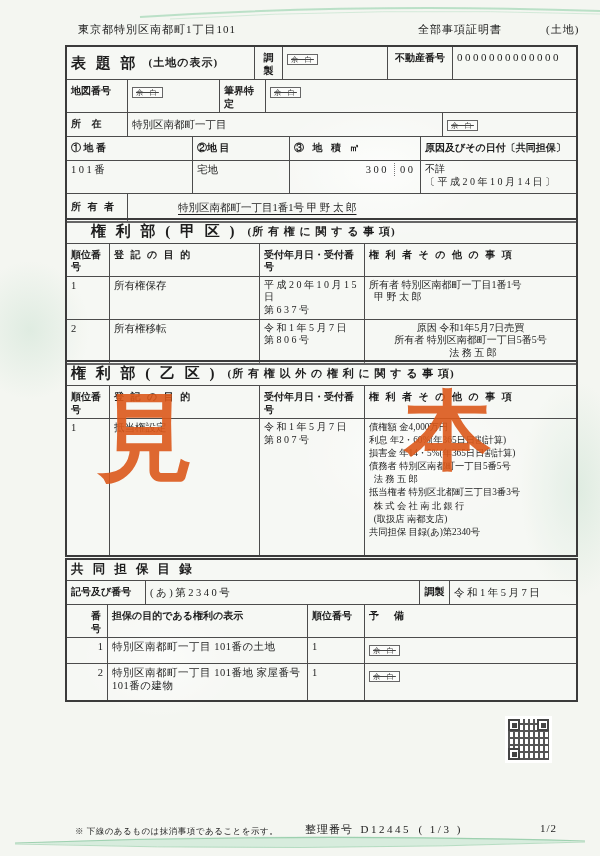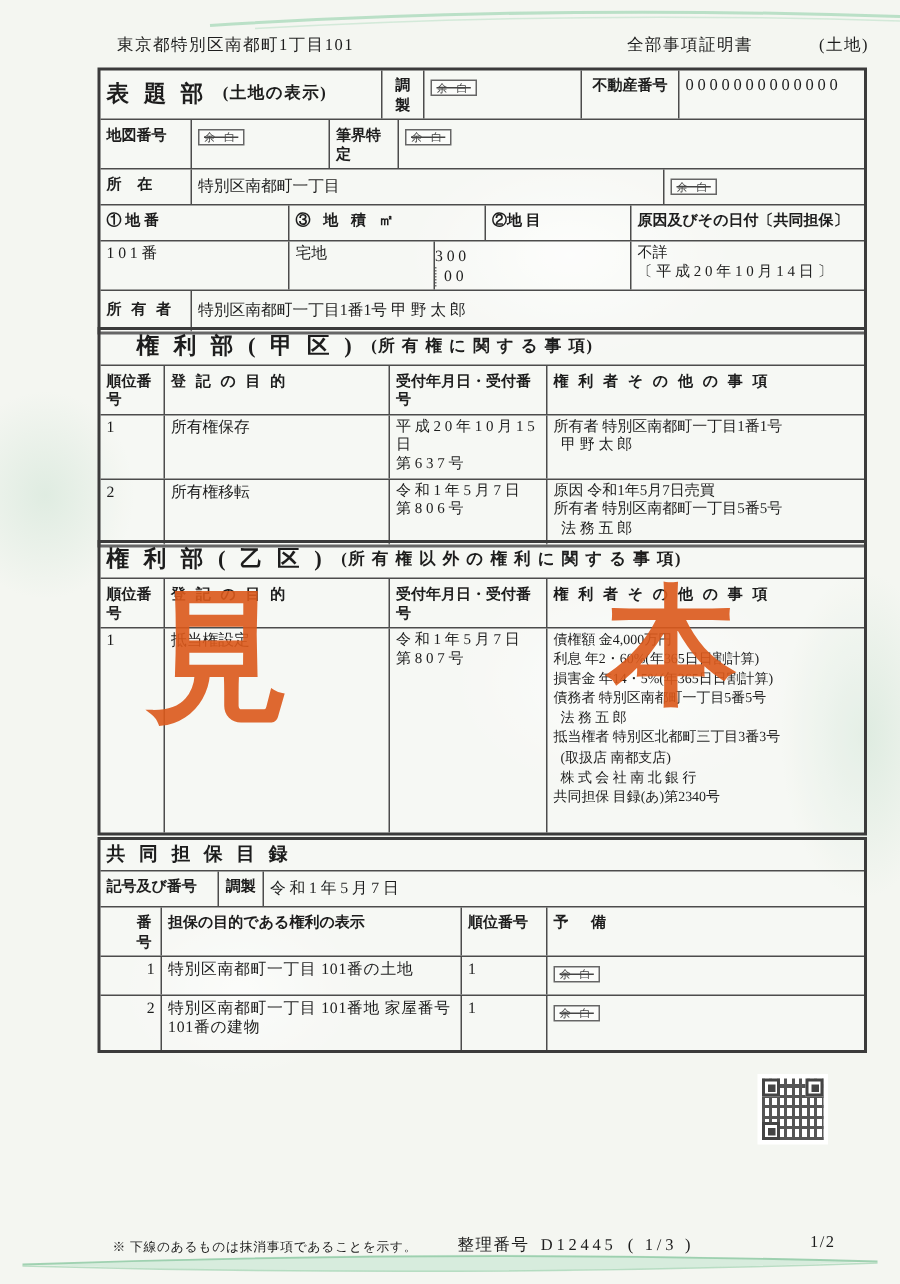--- a/index.html
+++ b/index.html
@@ -42,24 +42,24 @@
   .lab { font-weight:bold; font-size:10px; }
   .cen { text-align:center; }
   .sect-title { font-size:15px; font-weight:bold; letter-spacing:3px; padding:3px 6px 1px; }
   .sect-sub { font-size:11px; font-weight:bold; letter-spacing:1px; margin-left:10px; }
   .hcell { font-weight:bold; font-size:10px; padding-top:5px; }
   .num { letter-spacing:2.5px; }
   .pre { white-space:pre-wrap; }
   .blank-box { display:inline-block; border:1px solid #666; font-size:7.5px;
                line-height:9px; padding:0 3px; letter-spacing:2px; color:#444;
                text-decoration:line-through; background:rgba(255,255,255,.5); }
-  .uline { text-underline-offset:3px; }
-
-  
-  .area-cell { display:flex; align-items:flex-start; justify-content:flex-end; padding:2px 0;flex-direction:column; }
+  .uline { text-decoration:underline; text-underline-offset:3px;margin-left:46px; }
+
+  
+  .area-cell { display:flex; align-items:flex-start; justify-content:flex-end; padding:2px 0; }
   .area-int { text-align:right; padding-right:5px; }
   .area-dec { border-left:1px dotted #777; padding-left:5px; width:26px; }
 
   
   .ln { font-size:10px; line-height:12.6px; white-space:pre-wrap; }
   .ln-sm { font-size:9.3px; line-height:13.1px; white-space:pre-wrap; letter-spacing:0; }
 
   
   .stamp { position:absolute; font-weight:bold; line-height:1; opacity:.9;
            font-family:"Liberation Serif","DejaVu Serif",serif; z-index:5; pointer-events:none; }
@@ -133,22 +133,22 @@
     </div>
     <div class="tr" style="min-height:24px;">
       <div class="td lab" style="width:60px; padding-top:5px; letter-spacing:4px;">所 在</div>
       <div class="td" style="width:315px; padding-top:5px;">特別区南都町一丁目</div>
       <div class="td" style="flex:1; padding-top:5px;">
         <span class="blank-box">余 白</span>
       </div>
     </div>
     <div class="tr" style="min-height:24px;">
       <div class="td hcell" style="width:125px;">① 地 番</div>
+      <div class="td hcell" style="width:97px;">②地 目</div>
       <div class="td hcell" style="width:131px; letter-spacing:3px;">③ 地 積  ㎡</div>
-      <div class="td hcell" style="width:97px;">②地 目</div>
       <div class="td hcell" style="flex:1;">原因及びその日付〔共同担保〕</div>
     </div>
     <div class="tr" style="min-height:33px;">
       <div class="td num" style="width:125px;">101番</div>
       <div class="td" style="width:97px;">宅地</div>
       <div class="td area-cell" style="width:131px;">
         <span class="area-int num">300</span>
         <span class="area-dec num">00</span>
       </div>
       <div class="td" style="flex:1;">
@@ -189,21 +189,21 @@
         <div class="ln">  甲 野 太 郎</div>
       </div>
     </div>
     <div class="tr" style="min-height:44px;">
       <div class="td" style="width:42px;">2</div>
       <div class="td" style="width:150px;">所有権移転</div>
       <div class="td" style="width:105px;">
         <div class="ln num">令和1年5月7日</div>
         <div class="ln num">第806号</div>
       </div>
-      <div class="td" style="flex:1;">
+      <div class="td" style="flex:1;text-align:center;">
         <div class="ln">原因 令和1年5月7日売買</div>
         <div class="ln">所有者 特別区南都町一丁目5番5号</div>
         <div class="ln">  法 務 五 郎</div>
       </div>
     </div>
   </div>
 
   <div class="tbl" style="top:360px;">
     <div class="tr" style="min-height:23px;text-align:right;">
       <div class="td" style="flex:1; display:flex; align-items:center;">
@@ -224,35 +224,36 @@
         <div class="ln num">令和1年5月7日</div>
         <div class="ln num">第807号</div>
       </div>
       <div class="td" style="flex:1;">
         <div class="ln-sm">債権額 金4,000万円</div>
         <div class="ln-sm">利息 年2・60%(年365日日割計算)</div>
         <div class="ln-sm">損害金 年14・5%(年365日日割計算)</div>
         <div class="ln-sm">債務者 特別区南都町一丁目5番5号</div>
         <div class="ln-sm">  法 務 五 郎</div>
         <div class="ln-sm">抵当権者 特別区北都町三丁目3番3号</div>
+        <div class="ln-sm">  株 式 会 社 南 北 銀 行</div>
         <div class="ln-sm">  (取扱店 南都支店)</div>
-        <div class="ln-sm">  株 式 会 社 南 北 銀 行</div>
         <div class="ln-sm">共同担保 目録(あ)第2340号</div>
       </div>
     </div>
   </div>
 
   <div class="tbl" style="top:558px;">
     <div class="tr" style="min-height:20px;">
       <div class="td" style="flex:1;">
         <span class="sect-title" style="padding:0; font-size:12.5px;">共 同 担 保 目 録</span>
       </div>
     </div>
     <div class="tr" style="min-height:24px;">
       <div class="td lab" style="width:78px; padding-top:5px;">記号及び番号</div>
+      <div class="td num" style="width:274px; padding-top:5px;">(あ)第2340号</div>
       <div class="td lab cen" style="width:30px; padding-top:5px;">調製</div>
       <div class="td num" style="flex:1; padding-top:5px;">令和1年5月7日</div>
     </div>
     <div class="tr" style="min-height:25px;">
       <div class="td hcell" style="width:40px;padding-left:24px;">番 号</div>
       <div class="td hcell" style="width:200px;">担保の目的である権利の表示</div>
       <div class="td hcell" style="width:57px;">順位番号</div>
       <div class="td hcell pre" style="flex:1;">予      備</div>
     </div>
     <div class="tr" style="min-height:26px;">

